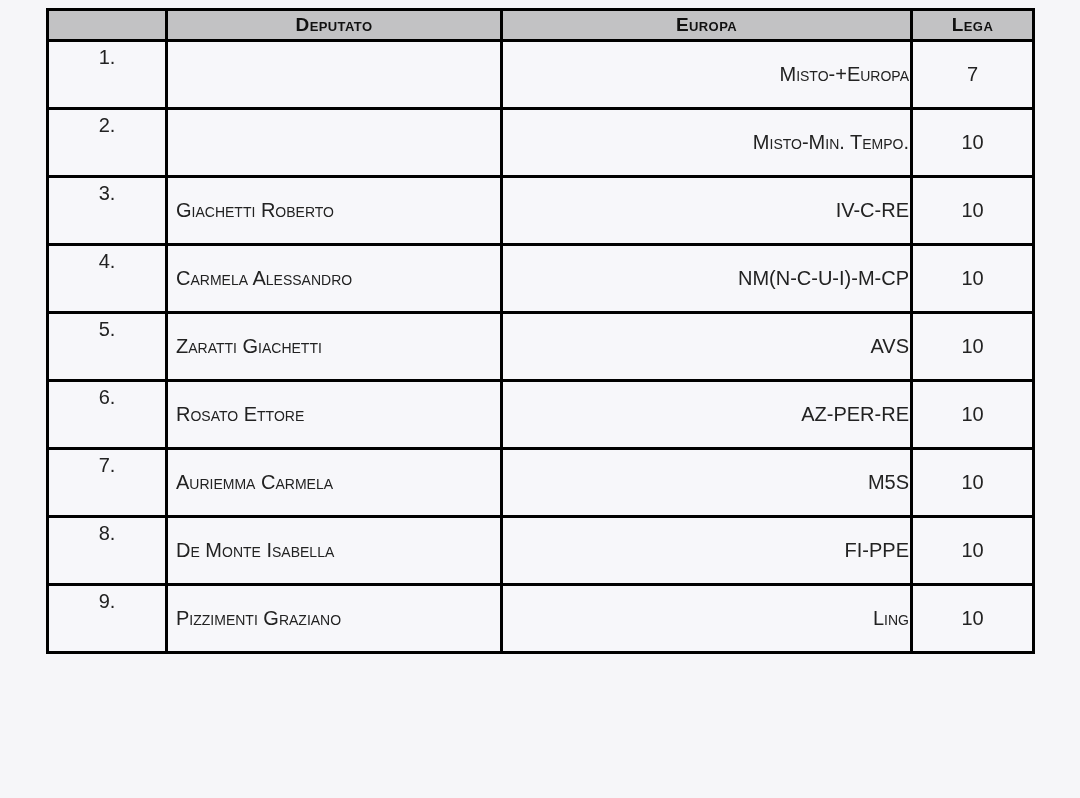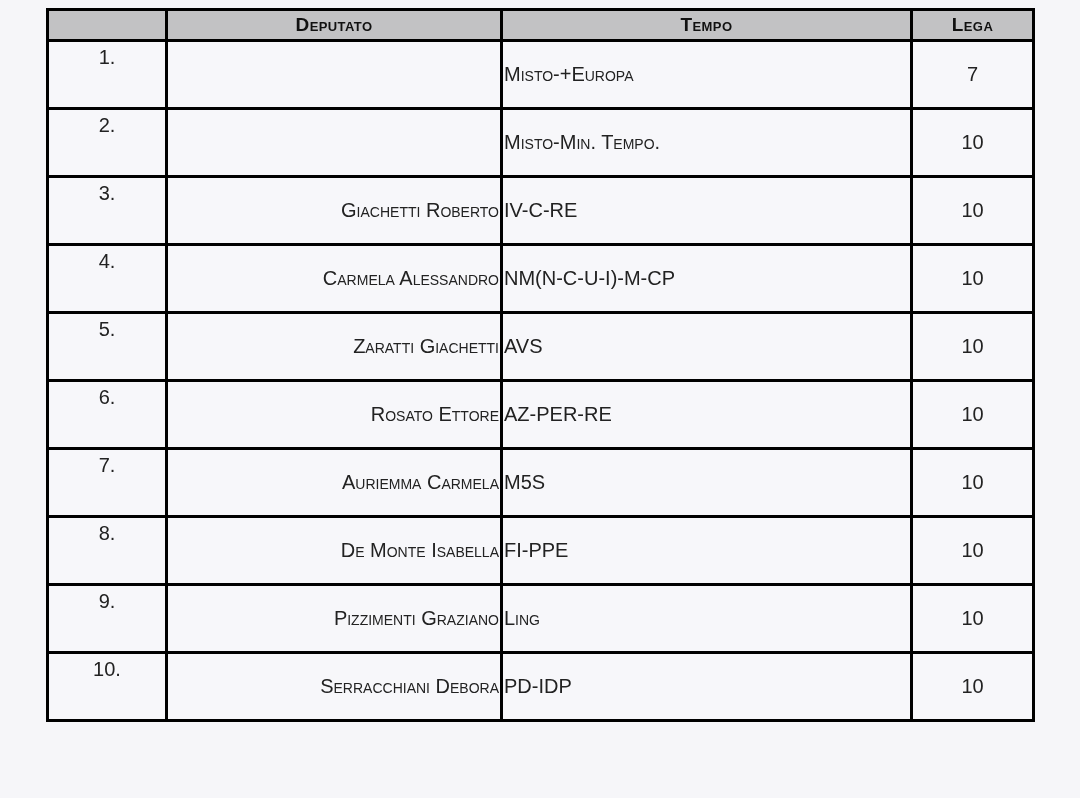--- a/index.html
+++ b/index.html
@@ -57,27 +57,27 @@
     font-size: 20px;
     color: #222222;
   }
   td.cell-num {
     vertical-align: top;
     text-align: center;
     padding-top: 4px;
   }
   td.cell-dep {
     vertical-align: middle;
-    text-align: right;
-    padding-left: 18px;
+    text-align: left;
+    padding-left: 8px;
     font-variant-caps: small-caps;
   }
   td.cell-grp {
     vertical-align: middle;
-    text-align: left;
+    text-align: right;
     font-variant-caps: small-caps;
   }
   td.cell-tmp {
     vertical-align: middle;
     text-align: center;
   }
 </style>
 </head>
 <body>
 
@@ -86,21 +86,21 @@
     <colgroup>
       <col class="c-num">
       <col class="c-dep">
       <col class="c-grp">
       <col class="c-tmp">
     </colgroup>
     <thead>
       <tr>
         <th></th>
         <th>Deputato</th>
-        <th>Tempo</th>
+        <th>Europa</th>
         <th>Lega</th>
       </tr>
     </thead>
     <tbody id="rows">
   <tr>
     <td class="cell-num">1.</td>
     <td class="cell-dep"></td>
     <td class="cell-grp">Misto-+Europa</td>
     <td class="cell-tmp">7</td>
   </tr>
@@ -154,22 +154,16 @@
     <td class="cell-tmp">10</td>
   </tr>
 
   <tr>
     <td class="cell-num">9.</td>
     <td class="cell-dep">Pizzimenti Graziano</td>
     <td class="cell-grp">Ling</td>
     <td class="cell-tmp">10</td>
   </tr>
 
-  <tr>
-    <td class="cell-num">10.</td>
-    <td class="cell-dep">Serracchiani Debora</td>
-    <td class="cell-grp">PD-IDP</td>
-    <td class="cell-tmp">10</td>
-  </tr>
 
 </tbody>
   </table>
 </div>
 
 </body></html>

